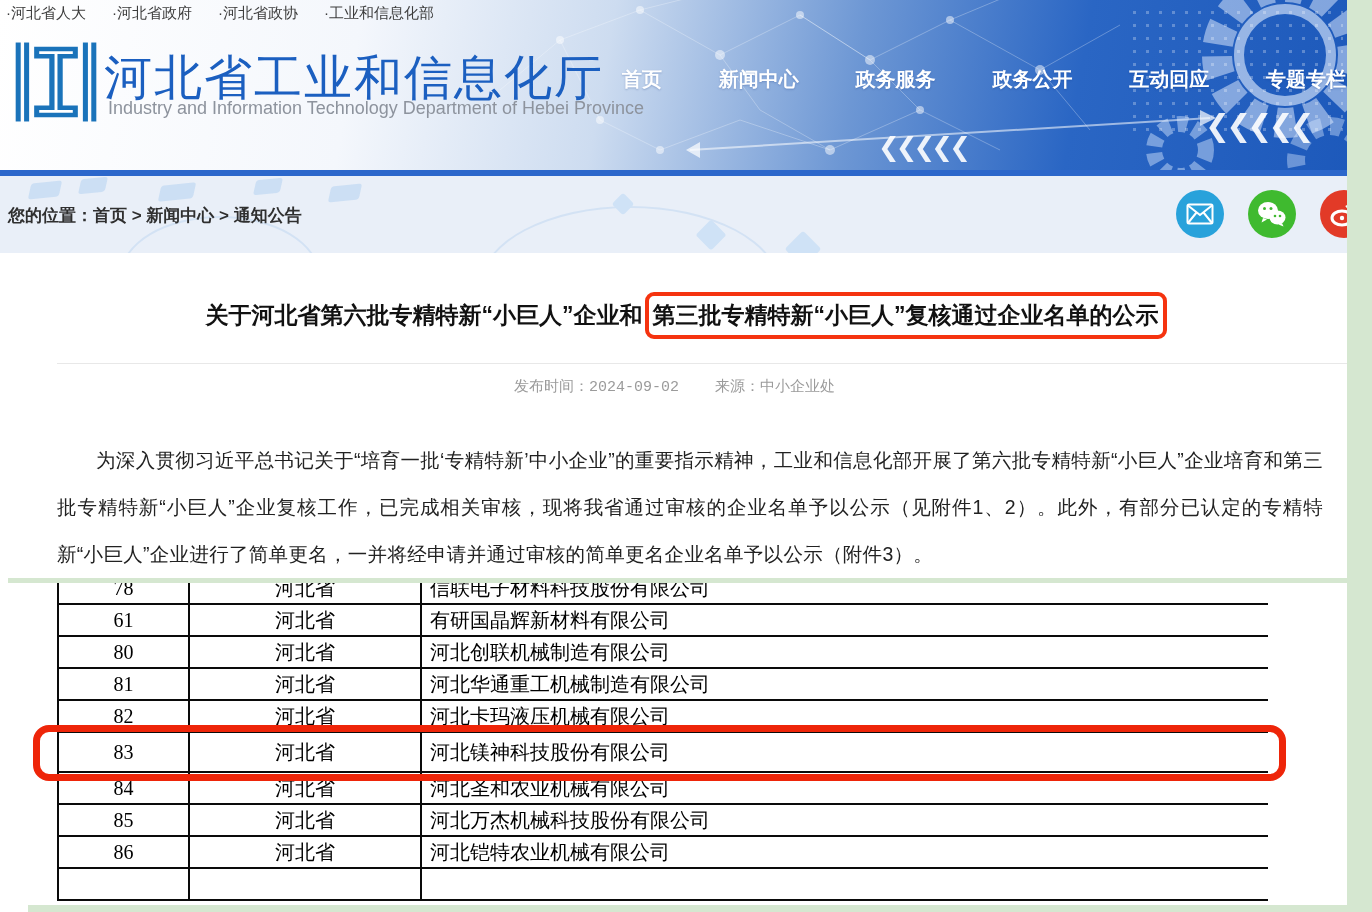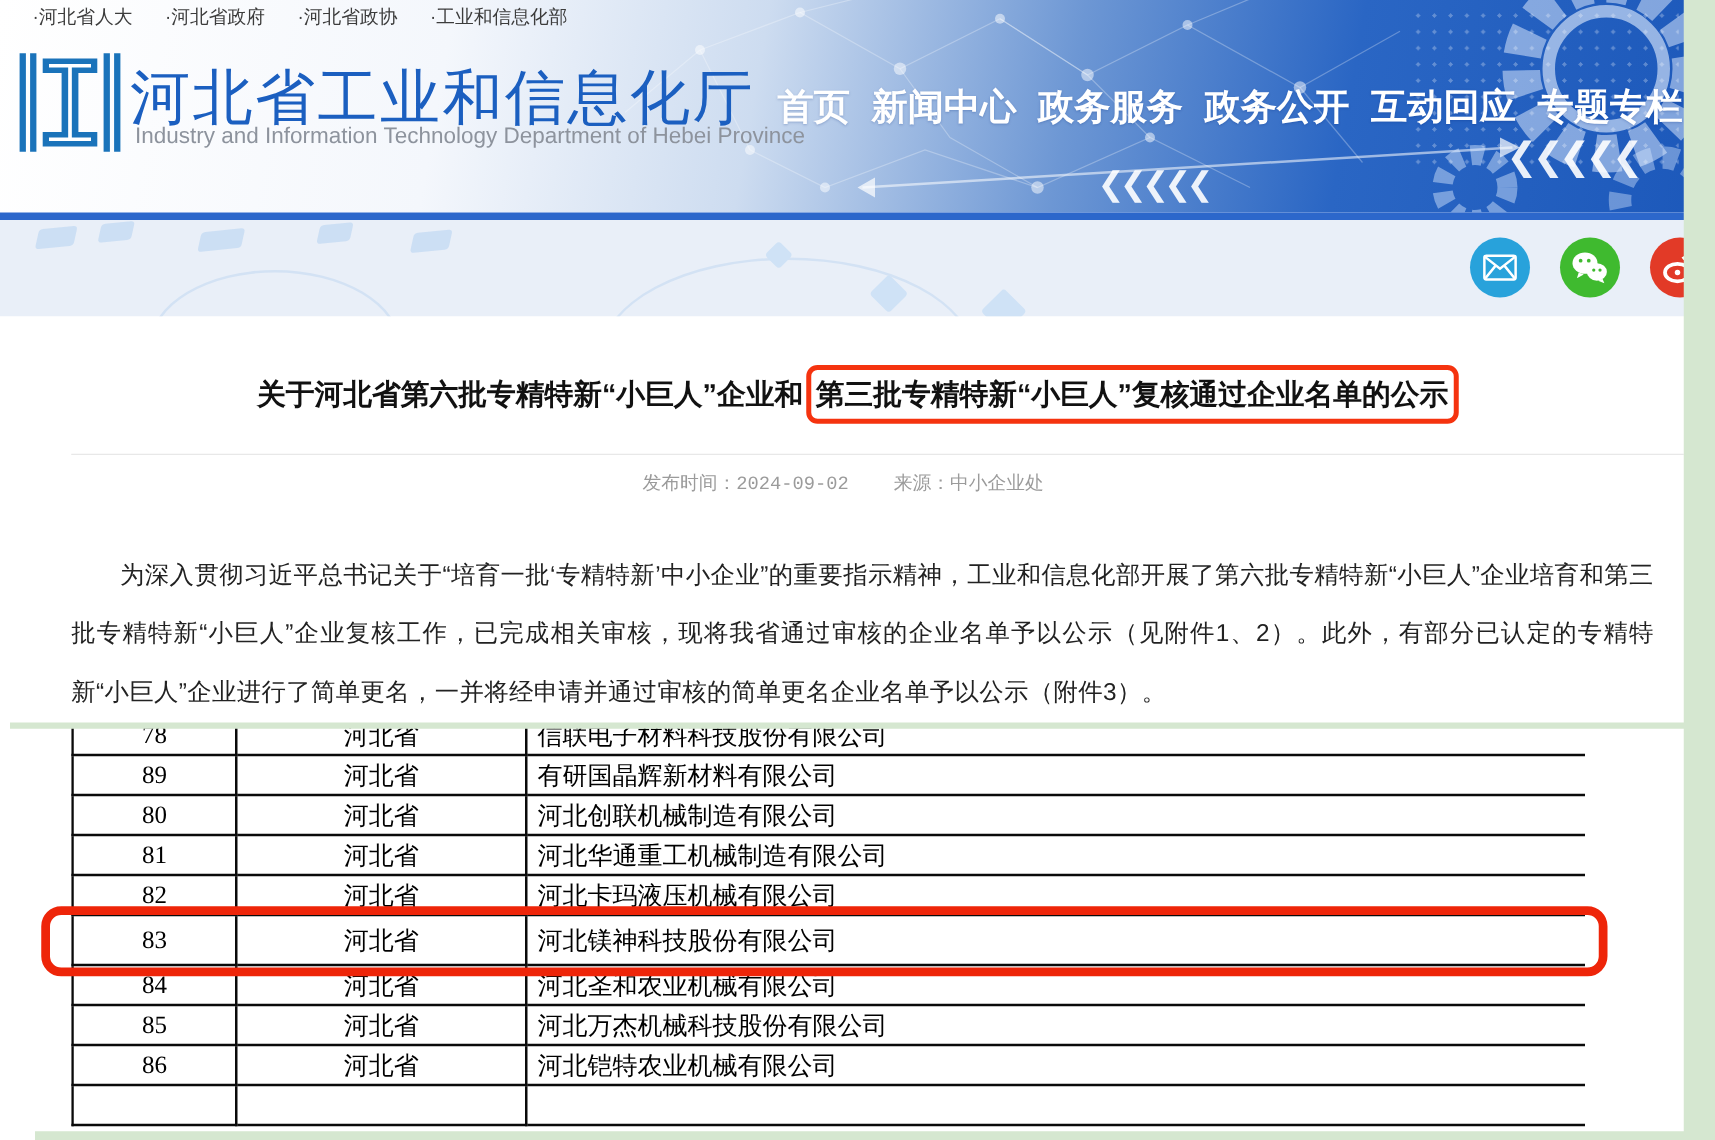--- a/index.html
+++ b/index.html
@@ -14,37 +14,37 @@
     overflow:hidden;
   }
   .header-decor{ position:absolute; left:0; top:0; width:1372px; height:170px; pointer-events:none; }
   .dot-grid{
     position:absolute; left:1128px; top:6px; width:215px; height:128px; opacity:.5;
     background-image:radial-gradient(rgba(255,255,255,.55) 1.6px, transparent 1.7px);
     background-size:13px 13px;
   }
   .topbar{
     position:absolute; left:6px; top:4px; height:24px; display:flex; gap:26px;
-    font-size:15px; color:#3c3c3c; z-index:5;margin-left:20px;
+    font-size:15px; color:#3c3c3c; z-index:5;
   }
   .topbar span{ cursor:pointer; }
   .logo-wrap{ position:absolute; left:14px; top:40px; width:84px; height:84px; z-index:5; }
   .site-title{
     position:absolute; left:104px; top:46px; font-size:48px; font-weight:normal;
     color:#1b5fc0; letter-spacing:2px; z-index:5; white-space:nowrap;
   }
   .site-title-en{
     position:absolute; left:108px; top:98px; font-size:18px; color:#8d939d; z-index:5; white-space:nowrap;
   }
   .main-nav{
     position:absolute; left:622px; top:66px; width:724px; display:flex;
     justify-content:space-between; z-index:5;
   }
   .main-nav .nav-item{
-    color:#fff; font-size:29px; font-weight:bold; white-space:nowrap; cursor:pointer;
+    color:#fff; font-size:20px; font-weight:bold; white-space:nowrap; cursor:pointer;
     text-shadow:0 1px 2px rgba(0,40,120,.25);
   }
   .header-underline{ position:absolute; left:0; top:170px; width:1372px; height:6px; background:#2c67cb; z-index:6; }
 
   
   .breadcrumb-band{
     position:absolute; left:0; top:176px; width:1372px; height:77px;
     background:#e9eff8; overflow:hidden; z-index:4;
   }
   .bc-shape{ position:absolute; background:#c7dcf3; border-radius:3px; transform:skewX(-18deg) rotate(-6deg); opacity:.85; }
@@ -183,20 +183,23 @@
     <div class="bc-shape" style="left:80px; top:2px; width:26px; height:15px;"></div>
     <div class="bc-shape" style="left:160px; top:8px; width:34px; height:16px;"></div>
     <div class="bc-shape" style="left:255px; top:3px; width:26px; height:15px;"></div>
     <div class="bc-shape" style="left:330px; top:9px; width:30px; height:16px;"></div>
     <div class="bc-ring" style="left:120px; top:40px; width:200px; height:120px;"></div>
     <div class="bc-ring" style="left:480px; top:30px; width:300px; height:160px;"></div>
     <div class="bc-diamond" style="left:700px; top:48px; width:22px; height:22px;"></div>
     <div class="bc-diamond" style="left:790px; top:60px; width:26px; height:26px;"></div>
     <div class="bc-diamond" style="left:615px; top:20px; width:16px; height:16px;"></div>
 
+    <div class="breadcrumb">
+      <b>您的位置：</b><span>首页 &gt; 新闻中心 &gt; 通知公告</span>
+    </div>
 
     <div class="social-icons">
       <div class="social-circle" style="background:#28a2db;">
         <svg width="28" height="22" viewBox="0 0 28 22" fill="none" stroke="#fff" stroke-width="2">
           <rect x="1.5" y="1.5" width="25" height="19" rx="1.5"></rect>
           <path d="M2 2.5 L14 12 L26 2.5"></path>
           <path d="M2 20 L10.5 9.5 M26 20 L17.5 9.5"></path>
         </svg>
       </div>
       <div class="social-circle" style="background:#3fba2f;">
@@ -237,21 +240,21 @@
       <table class="company-table">
         <tbody>
 
             <tr>
               <td class="c-no">78</td>
               <td class="c-prov">河北省</td>
               <td class="c-name">信联电子材料科技股份有限公司</td>
             </tr>
 
             <tr>
-              <td class="c-no">89</td>
+              <td class="c-no">61</td>
               <td class="c-prov">河北省</td>
               <td class="c-name">有研国晶辉新材料有限公司</td>
             </tr>
 
             <tr>
               <td class="c-no">80</td>
               <td class="c-prov">河北省</td>
               <td class="c-name">河北创联机械制造有限公司</td>
             </tr>
 

